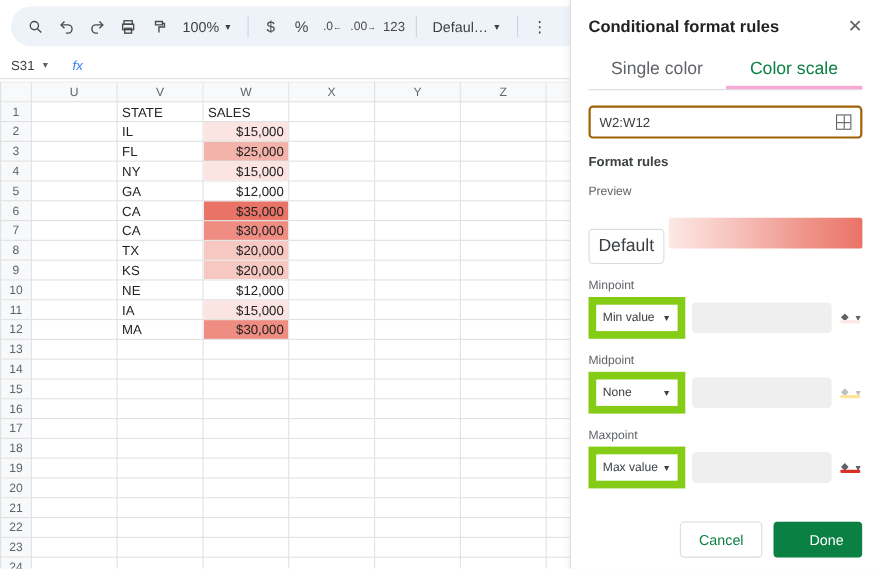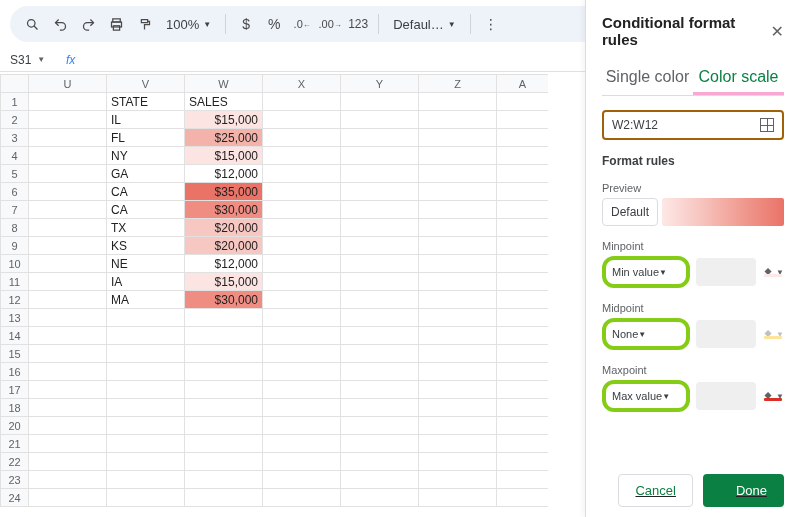--- a/index.html
+++ b/index.html
@@ -68,21 +68,21 @@
   }
   table.grid th.rowh {
     width:28px; text-align:center;
   }
   td.num { text-align:right; }
   td.txt { text-align:left; }
   
   .panel {
     position:absolute;
     top:0; right:0; bottom:0;
-    width:215px;
+    width:282px;
     background:#fff;
     border-left:1px solid #dadce0;
     box-shadow:-2px 0 6px rgba(0,0,0,.05);
     padding:14px 16px 10px 16px;
     display:flex; flex-direction:column;
   }
   .panel h1 {
     font-size:15px; font-weight:600; margin:0 0 14px 0; color:#222;
     display:flex; align-items:center; justify-content:space-between;
   }
@@ -96,40 +96,40 @@
     display:flex; align-items:center; justify-content:space-between;
     border:2px solid #a16207; border-radius:4px;
     padding:6px 8px; font-size:12px; color:#3c4043; cursor:text;
   }
   .gridicon { width:14px; height:14px; border:1px solid #5f6368; position:relative;}
   .gridicon::before,.gridicon::after{content:"";position:absolute;background:#5f6368;}
   .gridicon::before{left:50%;top:0;bottom:0;width:1px;}
   .gridicon::after{top:50%;left:0;right:0;height:1px;}
   .preview-row{display:flex;align-items:center;margin-bottom:6px;}
   .preview-label{
-    border:1px solid #dadce0;border-radius:4px;padding:6px 8px;font-size:12px;
-    background:#fff; color:#3c4043; margin-right:4px;
+    border:1px solid #dadce0;border-radius:4px;padding:6px 8px;font-size:16px;
+    background:#fff; color:#3c4043; margin-right:4px;margin-top:24px;
   }
   .scalebar{flex:1;height:28px;border-radius:2px;
     background:linear-gradient(90deg,#fde8e6 0%, #f7c3bd 33%, #f09a90 66%, #ea7368 100%);}
   .selectrow{display:flex;align-items:center;gap:6px;margin-bottom:6px;}
   .select{
     flex:0 0 88px;
-    border:4px solid #84cc16;border-radius:12px;
+    border:7px solid #84cc16;border-radius:0;
     padding:6px 6px;font-size:11px;color:#3c4043;
-    display:flex;align-items:center;cursor:pointer;
+    display:flex;justify-content:space-between;align-items:center;cursor:pointer;
     background:#fff;
   }
   .valuein{
     flex:1;height:28px;border:none;border-radius:4px;background:#efefef;
   }
   .paint{width:22px;display:flex;align-items:center;justify-content:center;color:#5f6368;cursor:pointer;font-size:14px;position:relative;}
   .paint .underline{position:absolute;bottom:2px;left:2px;right:2px;height:3px;border-radius:1px;}
   .paint .dd{font-size:8px;margin-left:2px;}
-  .btnrow{margin-top:auto;display:flex;justify-content:flex-end;gap:10px;padding-top:12px;text-decoration:underline;}
+  .btnrow{margin-top:auto;display:flex;justify-content:flex-end;gap:10px;padding-top:12px;}
   .btn{padding:8px 16px;border-radius:4px;font-size:13px;cursor:pointer;border:1px solid transparent;}
   .btn.cancel{background:#fff;border-color:#dadce0;color:#0b8043;}
   .btn.done{background:#0b8043;color:#fff;font-weight:500;padding-left:32px;}
   svg{display:block;}
 </style>
 </head>
 <body>
 
 <div class="toolbar">
   <span class="ticon">
@@ -386,20 +386,30 @@
           <td></td>
           <td></td>
           <td></td>
           <td></td>
           <td></td>
           <td></td>
           <td></td>
         </tr>
         <tr>
           <th class="rowh">18</th>
+          <td></td>
+          <td></td>
+          <td></td>
+          <td></td>
+          <td></td>
+          <td></td>
+          <td></td>
+        </tr>
+        <tr>
+          <th class="rowh">19</th>
           <td></td>
           <td></td>
           <td></td>
           <td></td>
           <td></td>
           <td></td>
           <td></td>
         </tr>
         <tr>
           <th class="rowh">20</th>

